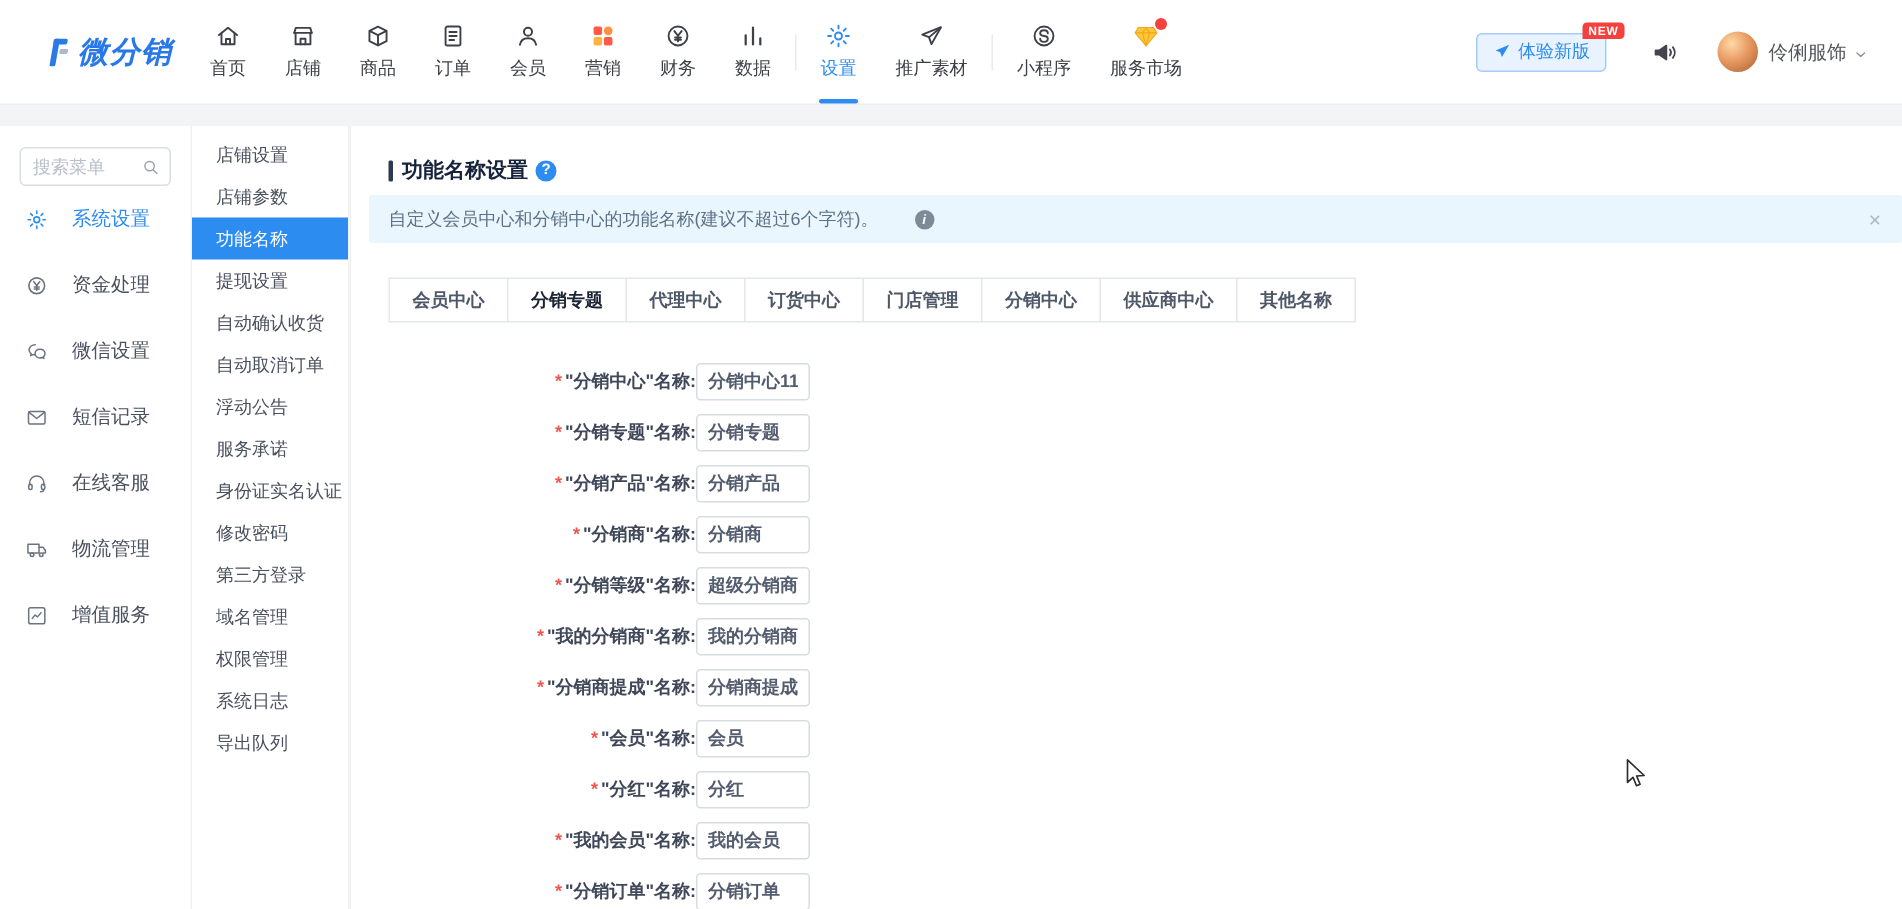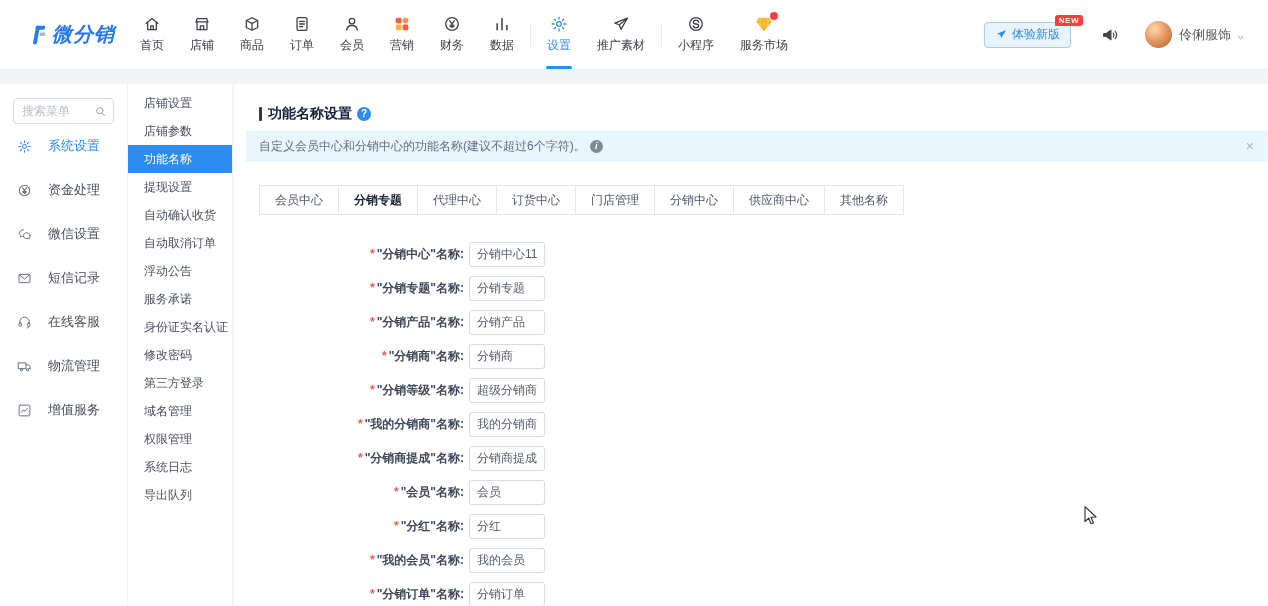--- a/index.html
+++ b/index.html
@@ -64,35 +64,35 @@
 
   
   .main { position:absolute; top:84px; left:233px; right:0; bottom:0; background:#fff;
           border-left:1px solid #efefef; overflow:hidden; }
   .page-title-row { display:flex; align-items:center; margin:21px 0 0 25px; }
   .t-bar { width:3px; height:14px; background:#2b3a52; margin-right:6px; border-radius:1px; }
   .page-title { font-size:14px; font-weight:700; color:#17233d; }
   .help { width:14px; height:14px; border-radius:50%; background:#2d8cf0; color:#fff; font-size:10px;
           line-height:14px; text-align:center; margin-left:5px; font-weight:700; cursor:pointer; }
   .notice { position:relative; display:flex; align-items:center; height:32px; background:#e9f6fe;
-            border-radius:2px; margin:7px 0 0 12px; padding:0 34px 0 13px; font-size:12px; color:#5d7186; }
+            border-radius:2px; margin:7px 0 0 12px; padding:0 34px 0 13px; font-size:12px; color:#5d7186;gap:20px; }
   .info-i { width:13px; height:13px; border-radius:50%; background:#7d8b99; color:#fff; font-size:9px;
             line-height:13px; text-align:center; margin-left:4px; font-style:italic; font-weight:700; cursor:pointer; }
   .notice-close { position:absolute; right:14px; top:8px; font-size:14px; color:#aeb6c0; cursor:pointer; line-height:16px; }
   .tabs { display:flex; margin:23px 0 0 25px; }
   .tab { height:30px; line-height:28px; padding:0 15px; border:1px solid #e3e7eb; margin-left:-1px;
-         font-size:12px; color:#4f5869; background:#fff; cursor:pointer; white-space:nowrap; }
+         font-size:12px; color:#4f5869; background:#fff; cursor:pointer; white-space:nowrap;font-weight:bold; }
   .tab:first-child { margin-left:0; }
   .tab.active { font-weight:700; color:#1b2435; }
   .form { margin-top:26px; }
   .f-row { display:flex; align-items:center; height:27px; margin-bottom:7px; }
   .f-label { width:230px; text-align:right; font-size:12px; font-weight:700; color:#3f4759; }
   .star { color:#f2544b; font-style:normal; margin-right:2px; }
-  .f-input { margin-left:5px; width:76px; height:25px; border:1px solid #d7dce3; border-radius:3px;
-             padding:0 7px; font-size:12px; color:#545d6f; font-family:inherit; outline:none; background:#fff; }
+  .f-input { margin-left:0; width:76px; height:25px; border:1px solid #d7dce3; border-radius:3px;
+             padding:0 7px; font-size:12px; color:#545d6f; font-family:inherit; outline:none; background:#fff;font-weight:bold; }
   .cursor { position:absolute; left:1084px; top:506px; z-index:50; pointer-events:none; }
 </style>
 </head>
 <body>
 
 <div class="screen">
 
   <header class="topbar">
     <div class="logo">
       <span class="logo-mark">

